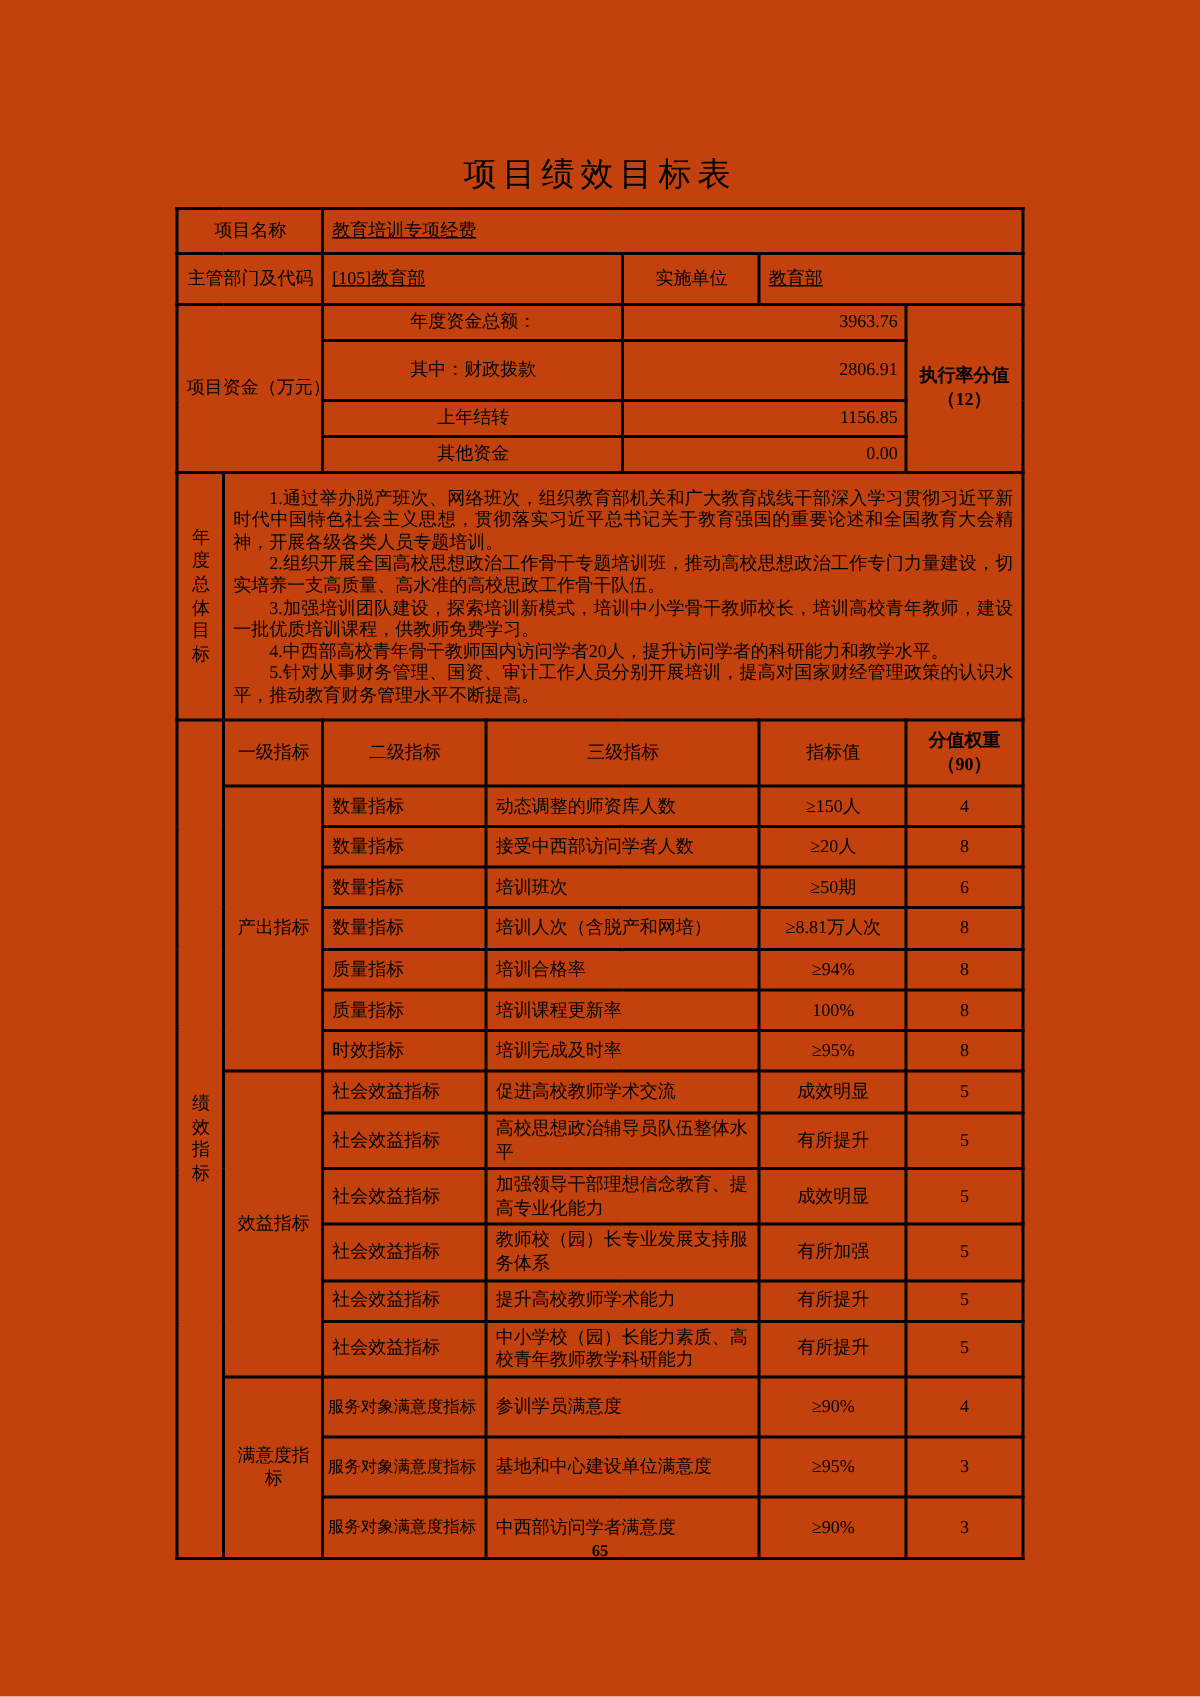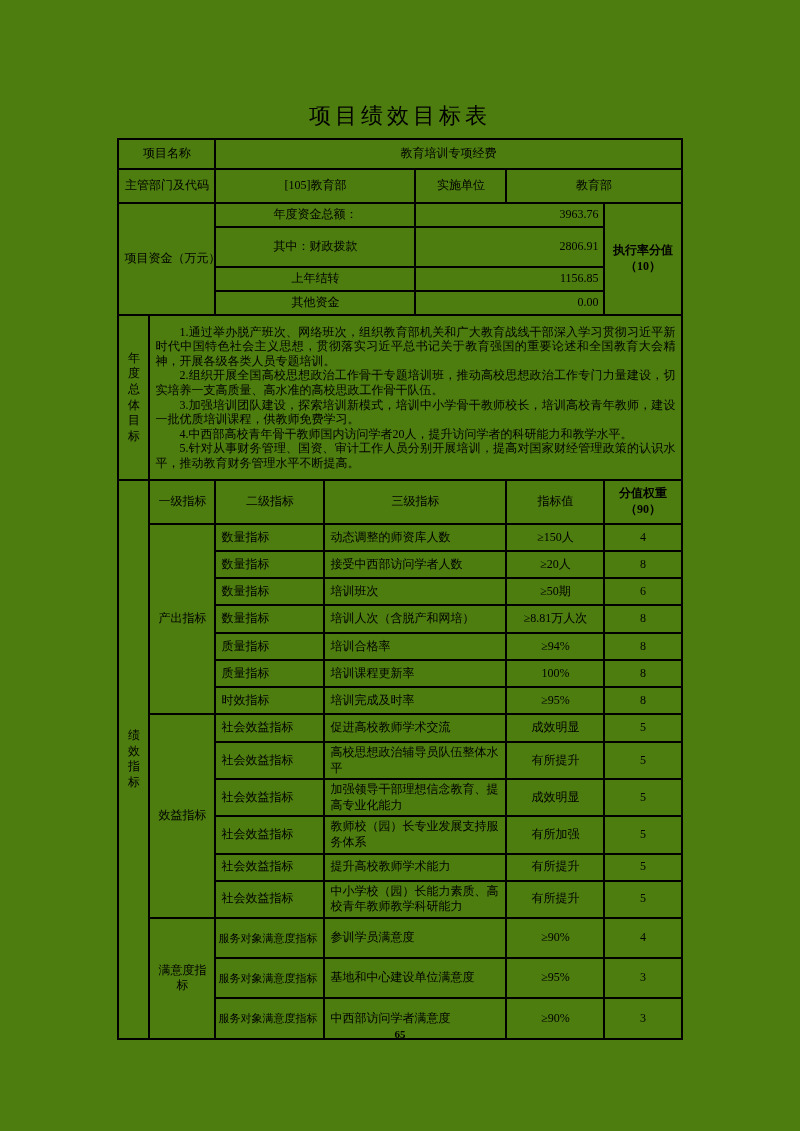--- a/index.html
+++ b/index.html
@@ -1,19 +1,19 @@
 <!DOCTYPE html>
 <html><head>
 <meta charset="utf-8">
 <style>
   html,body { margin:0; padding:0; background:#ffffff; }
   .doc {
     position:relative;
     width:800px; height:1131px;
-    background:#4d7c0f;
+    background:#c2410c;
     color:#000;
     font-family:"Liberation Serif","DejaVu Serif",serif;
     overflow:hidden;
   }
   .title {
     margin:104px 0 0;
     text-align:center;
     font-size:22px;
     line-height:24px;
     font-weight:normal;
@@ -33,21 +33,21 @@
   }
   table.main td {
     border:2px solid #000;
     font-size:12px;
     padding:2px 5px;
     vertical-align:middle;
     line-height:1.3;
     word-break:break-all;
   }
   td.c  { text-align:center; }
-  td.l  { text-align:center; }
+  td.l  { text-align:left;text-decoration:underline; }
   td.r  { text-align:right; padding-right:7px; }
   td.vlabel {
     text-align:center;
     padding:2px 3px;
     line-height:1.45;
     word-break:break-all;
   }
   td.seclabel { text-align:center; font-size:11px; padding:2px 1px; white-space:nowrap; }
   td.goals { padding:8px 10px 6px; vertical-align:middle; }
   td.goals p {
@@ -101,21 +101,21 @@
       <td class="c">实施单位</td>
       <td class="l" colspan="2">教育部</td>
     </tr>
 
     <tr style="height:24px">
       <td class="seclabel" colspan="2" rowspan="4">项目资金（万元）</td>
       <td class="c" colspan="2">年度资金总额：</td>
       <td class="r" colspan="2">3963.76</td>
       <td class="c two-line" rowspan="4">
         <span>执行率分值</span>
-        <span>（10）</span>
+        <span>（12）</span>
       </td>
     </tr>
     <tr style="height:40px">
       <td class="c" colspan="2">其中：财政拨款</td>
       <td class="r" colspan="2">2806.91</td>
     </tr>
     <tr style="height:24px">
       <td class="c" colspan="2">上年结转</td>
       <td class="r" colspan="2">1156.85</td>
     </tr>

